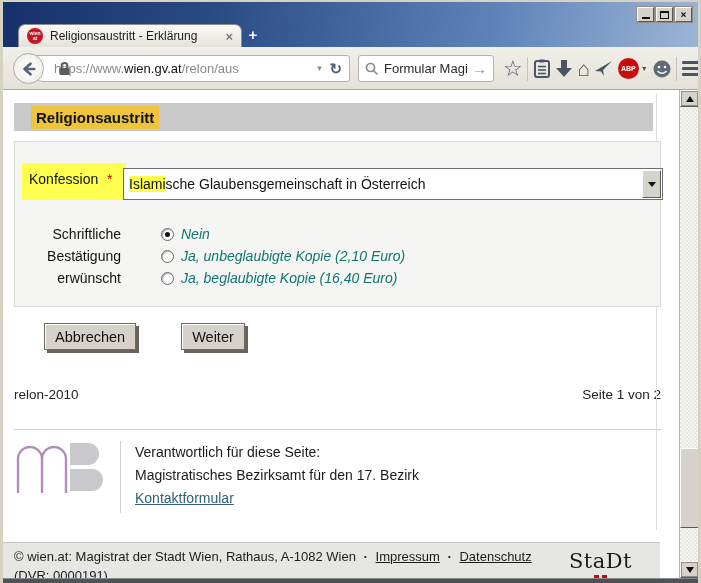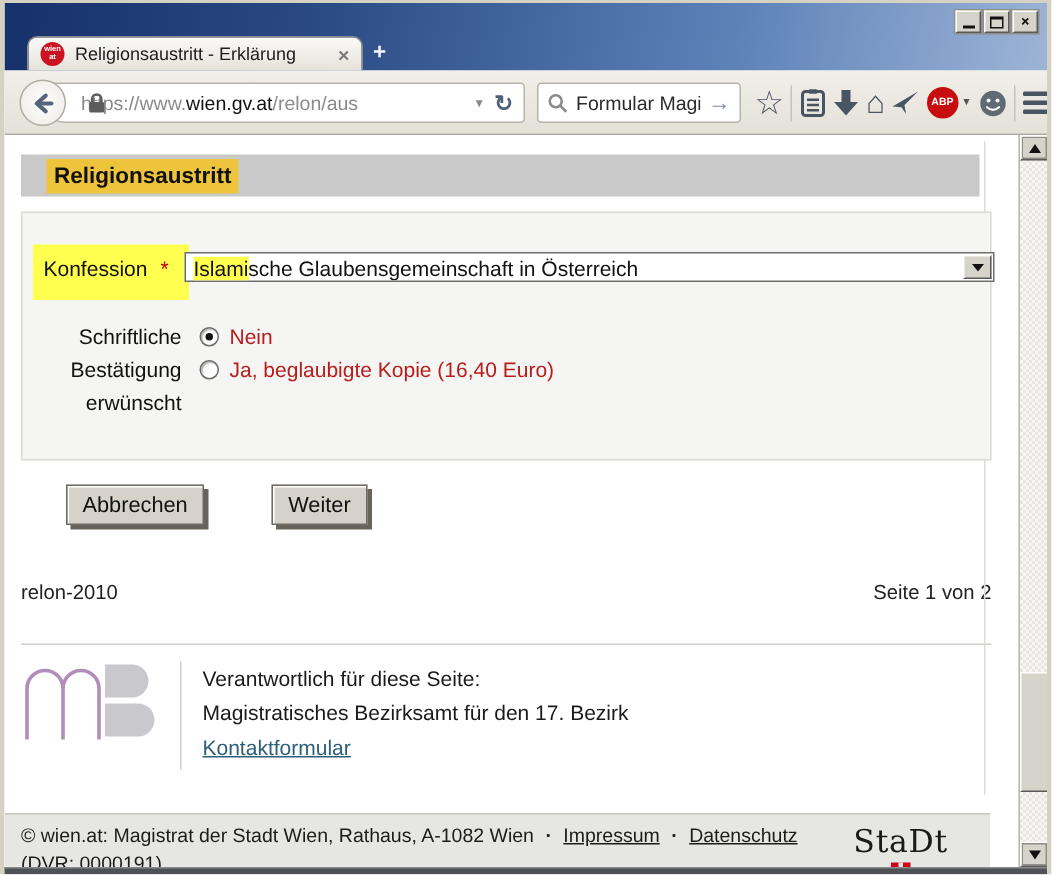--- a/index.html
+++ b/index.html
@@ -68,32 +68,32 @@
   .page{ padding:13px 0 0 11px; }
   .page-heading{ width:639px; height:28px; background:#c9c9c9; display:flex; align-items:center;
     padding-left:12px; font-size:15px; font-weight:bold; color:#111; }
   .hl-amber{ background:#eec43c; padding:3px 5px; margin-left:5px; }
   .form-box{ width:647px; height:166px; background:#f5f5f3; border:1px solid #dad9d5; margin-top:10px;
     position:relative; }
   .konf-row{ position:relative; margin-top:26px; height:28px; }
   .konf-hl{ position:absolute; left:7px; top:-5px; width:104px; height:37px; background:#ffff4f; }
   .konf-label{ position:absolute; left:14px; top:3px; font-size:14px; color:#111; }
   .req{ position:absolute; left:92px; top:3px; color:#c00000; font-size:14px; }
-  .select{ position:absolute; left:108px; top:0; width:540px; height:20px; background:#fff;
-    border:1px solid #6d6d6d; display:flex; align-items:flex-end; }
+  .select{ position:absolute; left:108px; top:0; width:540px; height:32px; background:#fff;
+    border:1px solid #6d6d6d; display:flex; align-items:center; }
   .sel-text{ flex:1; font-size:14px; color:#111; padding-left:5px; white-space:nowrap; overflow:hidden; }
   .hl-yellow{ background:#ffff4f; }
   .sel-btn{ width:19px; align-self:stretch; background:#d6d3ca; border:1px solid;
     border-color:#ffffff #5a5a5a #5a5a5a #ffffff; margin:1px; display:flex; align-items:center; justify-content:center; }
   .sel-caret{ width:0; height:0; border-left:4px solid transparent; border-right:4px solid transparent;
     border-top:5px solid #111; }
-  .radio-block{ display:flex; margin-top:17px; }
+  .radio-block{ display:flex; margin-top:27px;gap:28px; }
   .radio-caption{ width:106px; text-align:right; font-size:14px; color:#111; line-height:22px; }
   .radio-opts{ margin-left:12px; }
-  .radio-opt{ display:flex; align-items:center; height:22px; gap:7px; font-size:14px; color:#b91c1c; }
+  .radio-opt{ display:flex; align-items:center; height:22px; gap:7px; font-size:14px; color:#0f766e;font-style:italic; }
   .radio{ width:13px; height:13px; border-radius:50%; background:#fff; border:1px solid #6a6a6a;
     box-shadow:inset 1px 1px 1px #b5b5b5; position:relative; flex:0 0 13px; }
   .radio.checked::after{ content:""; position:absolute; left:3px; top:3px; width:5px; height:5px;
     border-radius:50%; background:#111; }
 
   .btn-row{ margin-top:16px; display:flex; gap:45px; padding-left:30px; }
   .btn{ height:27px; padding:0 10px; background:#d6d2c9; border:1px solid #6f6b62;
     box-shadow:inset 1px 1px 0 #ffffff, 3px 3px 0 #68645c; font-size:14.5px; color:#111;
     font-family:"Liberation Sans",sans-serif; display:flex; align-items:center; }
 
@@ -262,20 +262,24 @@
               <div>Bestätigung</div>
               <div>erwünscht</div>
             </div>
             <div class="radio-opts">
               <div class="radio-opt">
                 <span class="radio checked"></span>
                 <span>Nein</span>
               </div>
               <div class="radio-opt">
                 <span class="radio"></span>
+                <span>Ja, unbeglaubigte Kopie (2,10 Euro)</span>
+              </div>
+              <div class="radio-opt">
+                <span class="radio"></span>
                 <span>Ja, beglaubigte Kopie (16,40 Euro)</span>
               </div>
             </div>
           </div>
         </div>
 
         <div class="btn-row">
           <button class="btn">Abbrechen</button>
           <button class="btn">Weiter</button>
         </div>

